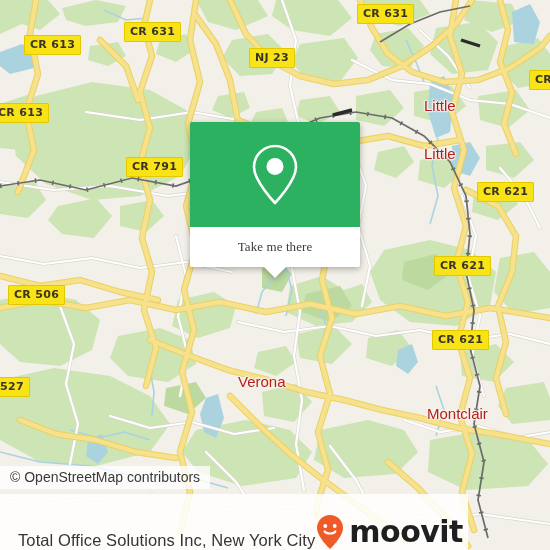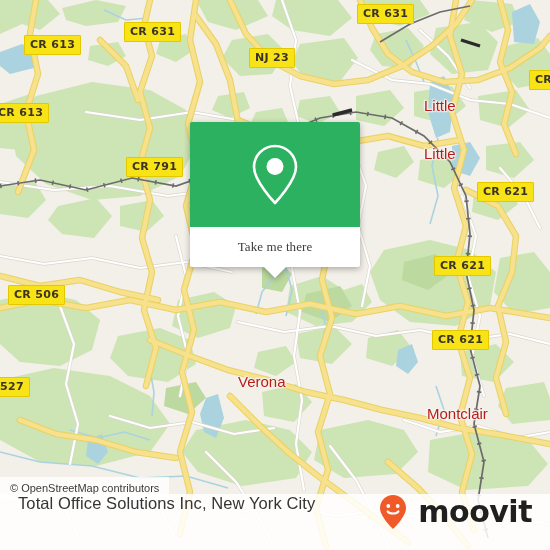--- a/index.html
+++ b/index.html
@@ -76,45 +76,44 @@
     border-left:12px solid transparent;
     border-right:12px solid transparent;
     border-top:12px solid #ffffff;
   }
 
   
   #attribution{
     position:absolute;left:0;top:466px;
     background:rgba(255,255,255,.78);
     padding:4px 10px 5px 10px;
-    font-size:11px;
+    font-size:14px;
     color:#3a3a3a;
     line-height:14px;
     z-index:30;
     font-family:"Liberation Sans","DejaVu Sans",sans-serif;
-    margin-top:11px;
   }
 
   
   #bottom-bar{
-    position:absolute;left:0;bottom:0;width:550px;height:56px;
+    position:absolute;left:0;bottom:0;width:468px;height:56px;
     background:rgba(255,255,255,.86);
-    display:flex;align-items:flex-start;
+    display:flex;align-items:flex-end;
     z-index:35;
   }
   #venue-title{
     margin-left:18px;
     font-size:16.5px;
     color:#353535;
     letter-spacing:.1px;
     white-space:nowrap;
   }
   #moovit-logo{
     margin-left:auto;margin-right:18px;
-    display:flex;align-items:center;gap:10px;
+    display:flex;align-items:center;gap:4px;
   }
   #moovit-wordmark{
     font-size:30px;
     font-weight:bold;
     color:#1f1f1f;
     letter-spacing:-.5px;
     line-height:30px;
     font-family:"DejaVu Sans","Liberation Sans",sans-serif;
   }
 </style>

